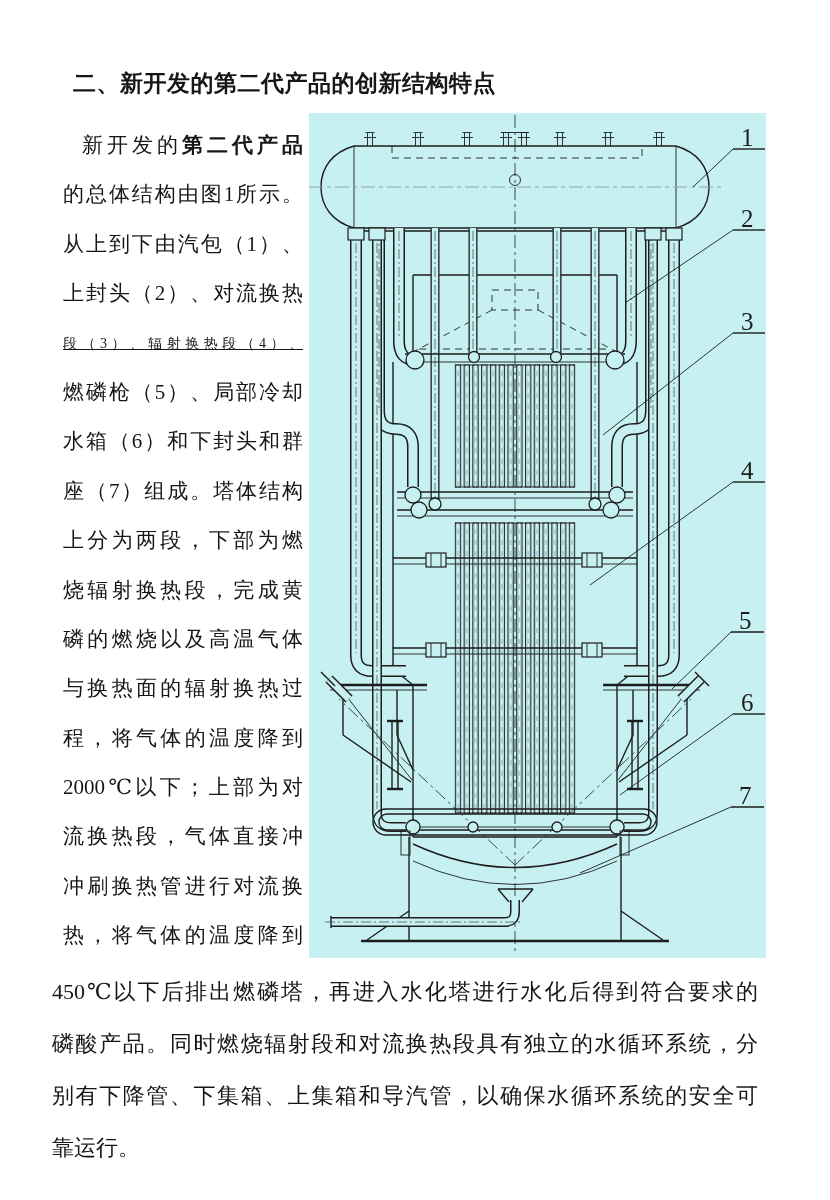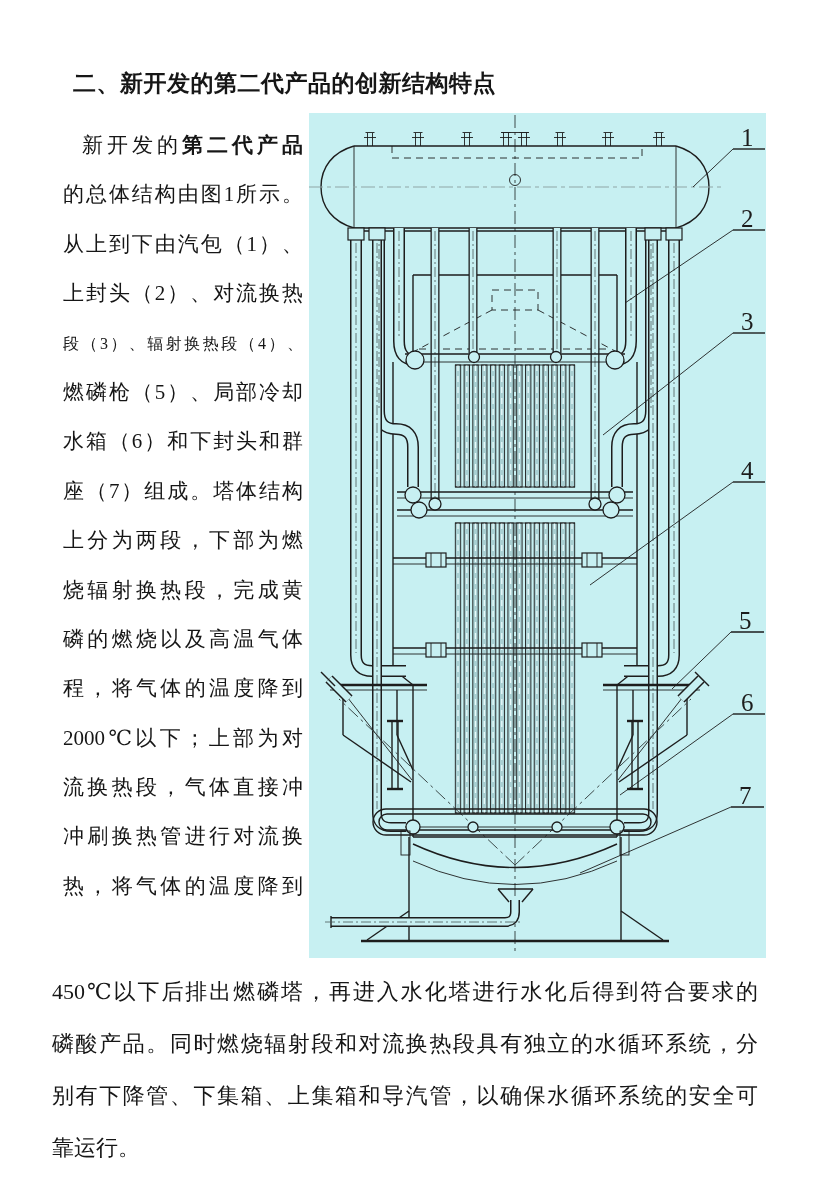--- a/index.html
+++ b/index.html
@@ -11,21 +11,21 @@
   .heading{
     position:absolute;left:73px;top:68px;width:500px;
     font-size:23px;font-weight:bold;letter-spacing:0.5px;white-space:nowrap;
   }
   .lcol{position:absolute;left:63px;top:121px;width:240px;}
   .lcol .ln{
     height:49.4px;line-height:49.4px;font-size:21px;
     text-align:justify;text-align-last:justify;overflow:hidden;
   }
   .lcol .ln.first{text-indent:19px;}
-  .lcol .ln.s{font-size:16px;}
+  .lcol .ln.s{font-size:14px;text-decoration:underline;}
   .bcol{position:absolute;left:52px;top:966px;width:706px;}
   .bcol .ln{
     height:52px;line-height:52px;font-size:22px;
     text-align:justify;text-align-last:justify;overflow:hidden;
   }
   .bcol .ln.last{text-align-last:left;}
   b{font-weight:bold;font-family:Liberation Serif, serif;}
   .figure{
     position:absolute;left:309px;top:113px;width:457px;height:845px;
     background:#c7f0f2;
@@ -61,20 +61,21 @@
   <div class="ln">的总体结构由图1所示。</div>
   <div class="ln">从上到下由汽包（1）、</div>
   <div class="ln">上封头（2）、对流换热</div>
   <div class="ln s">段（3）、辐射换热段（4）、</div>
   <div class="ln">燃磷枪（5）、局部冷却</div>
   <div class="ln">水箱（6）和下封头和群</div>
   <div class="ln">座（7）组成。塔体结构</div>
   <div class="ln">上分为两段，下部为燃</div>
   <div class="ln">烧辐射换热段，完成黄</div>
   <div class="ln">磷的燃烧以及高温气体</div>
+  <div class="ln">与换热面的辐射换热过</div>
   <div class="ln">程，将气体的温度降到</div>
   <div class="ln">2000℃以下；上部为对</div>
   <div class="ln">流换热段，气体直接冲</div>
   <div class="ln">冲刷换热管进行对流换</div>
   <div class="ln">热，将气体的温度降到</div>
 </div>
 
 <div class="figure">
 <svg width="457" height="845" viewBox="0 0 457 845" xmlns="http://www.w3.org/2000/svg">
 

